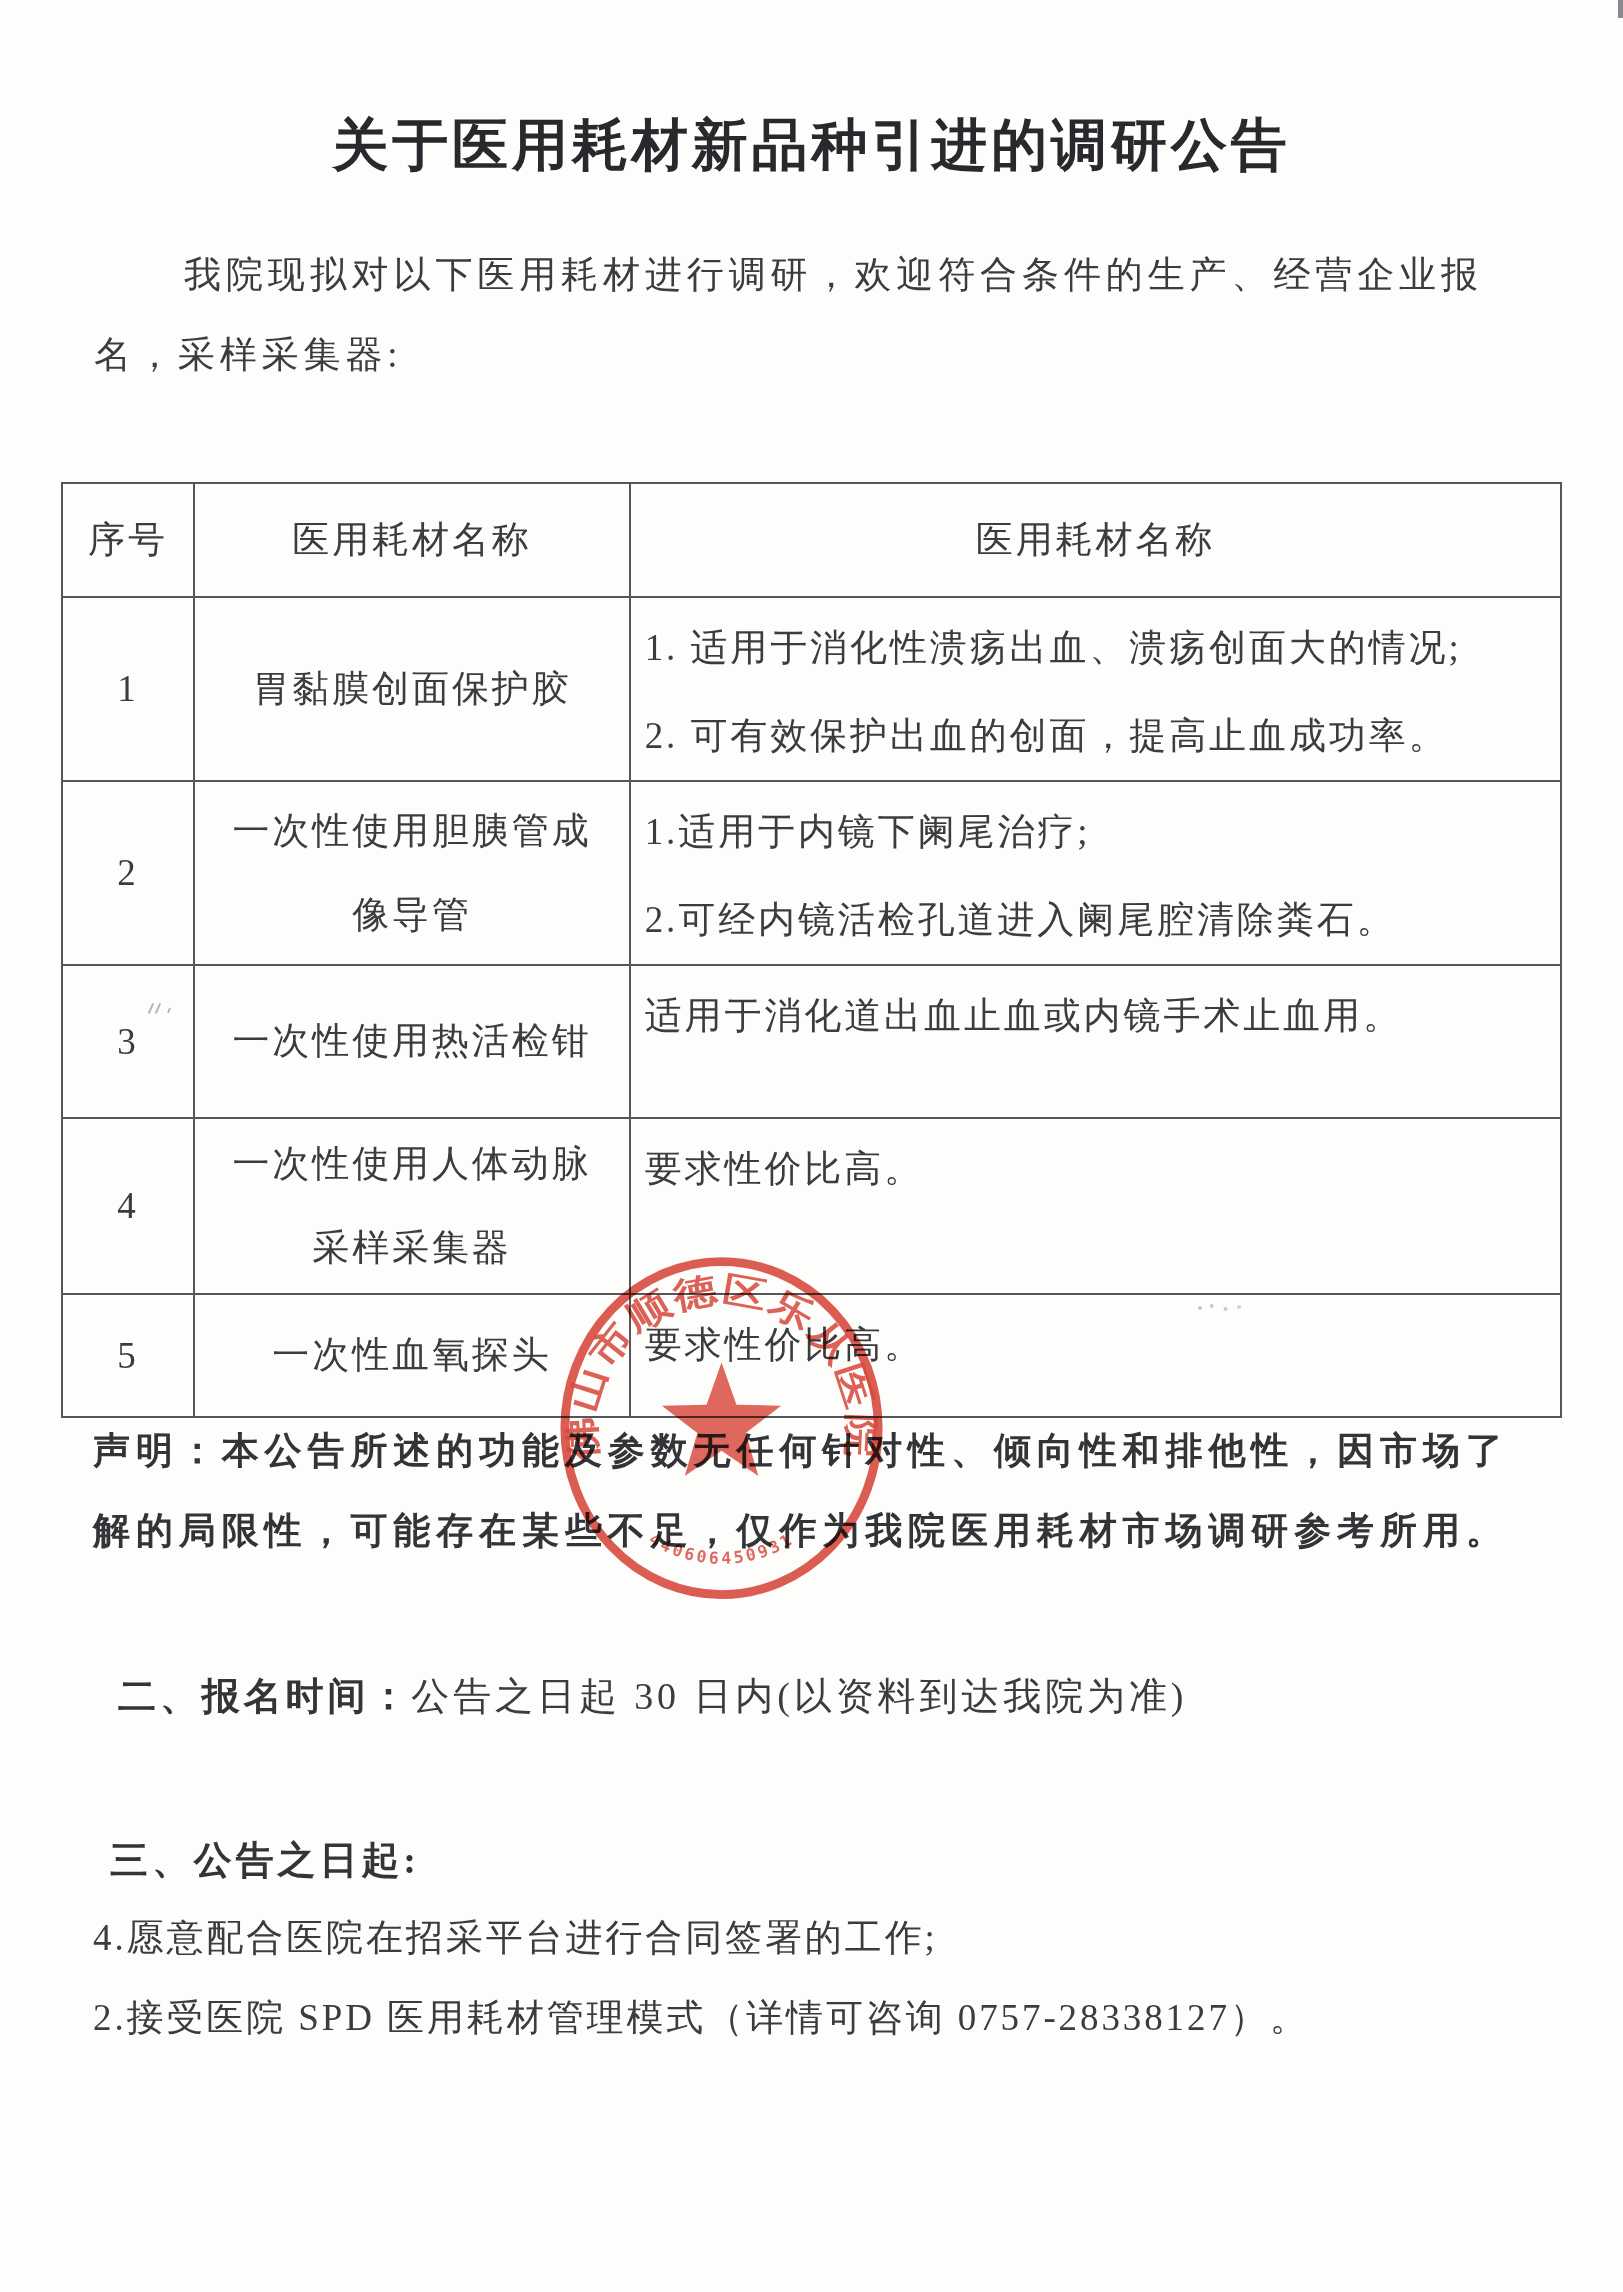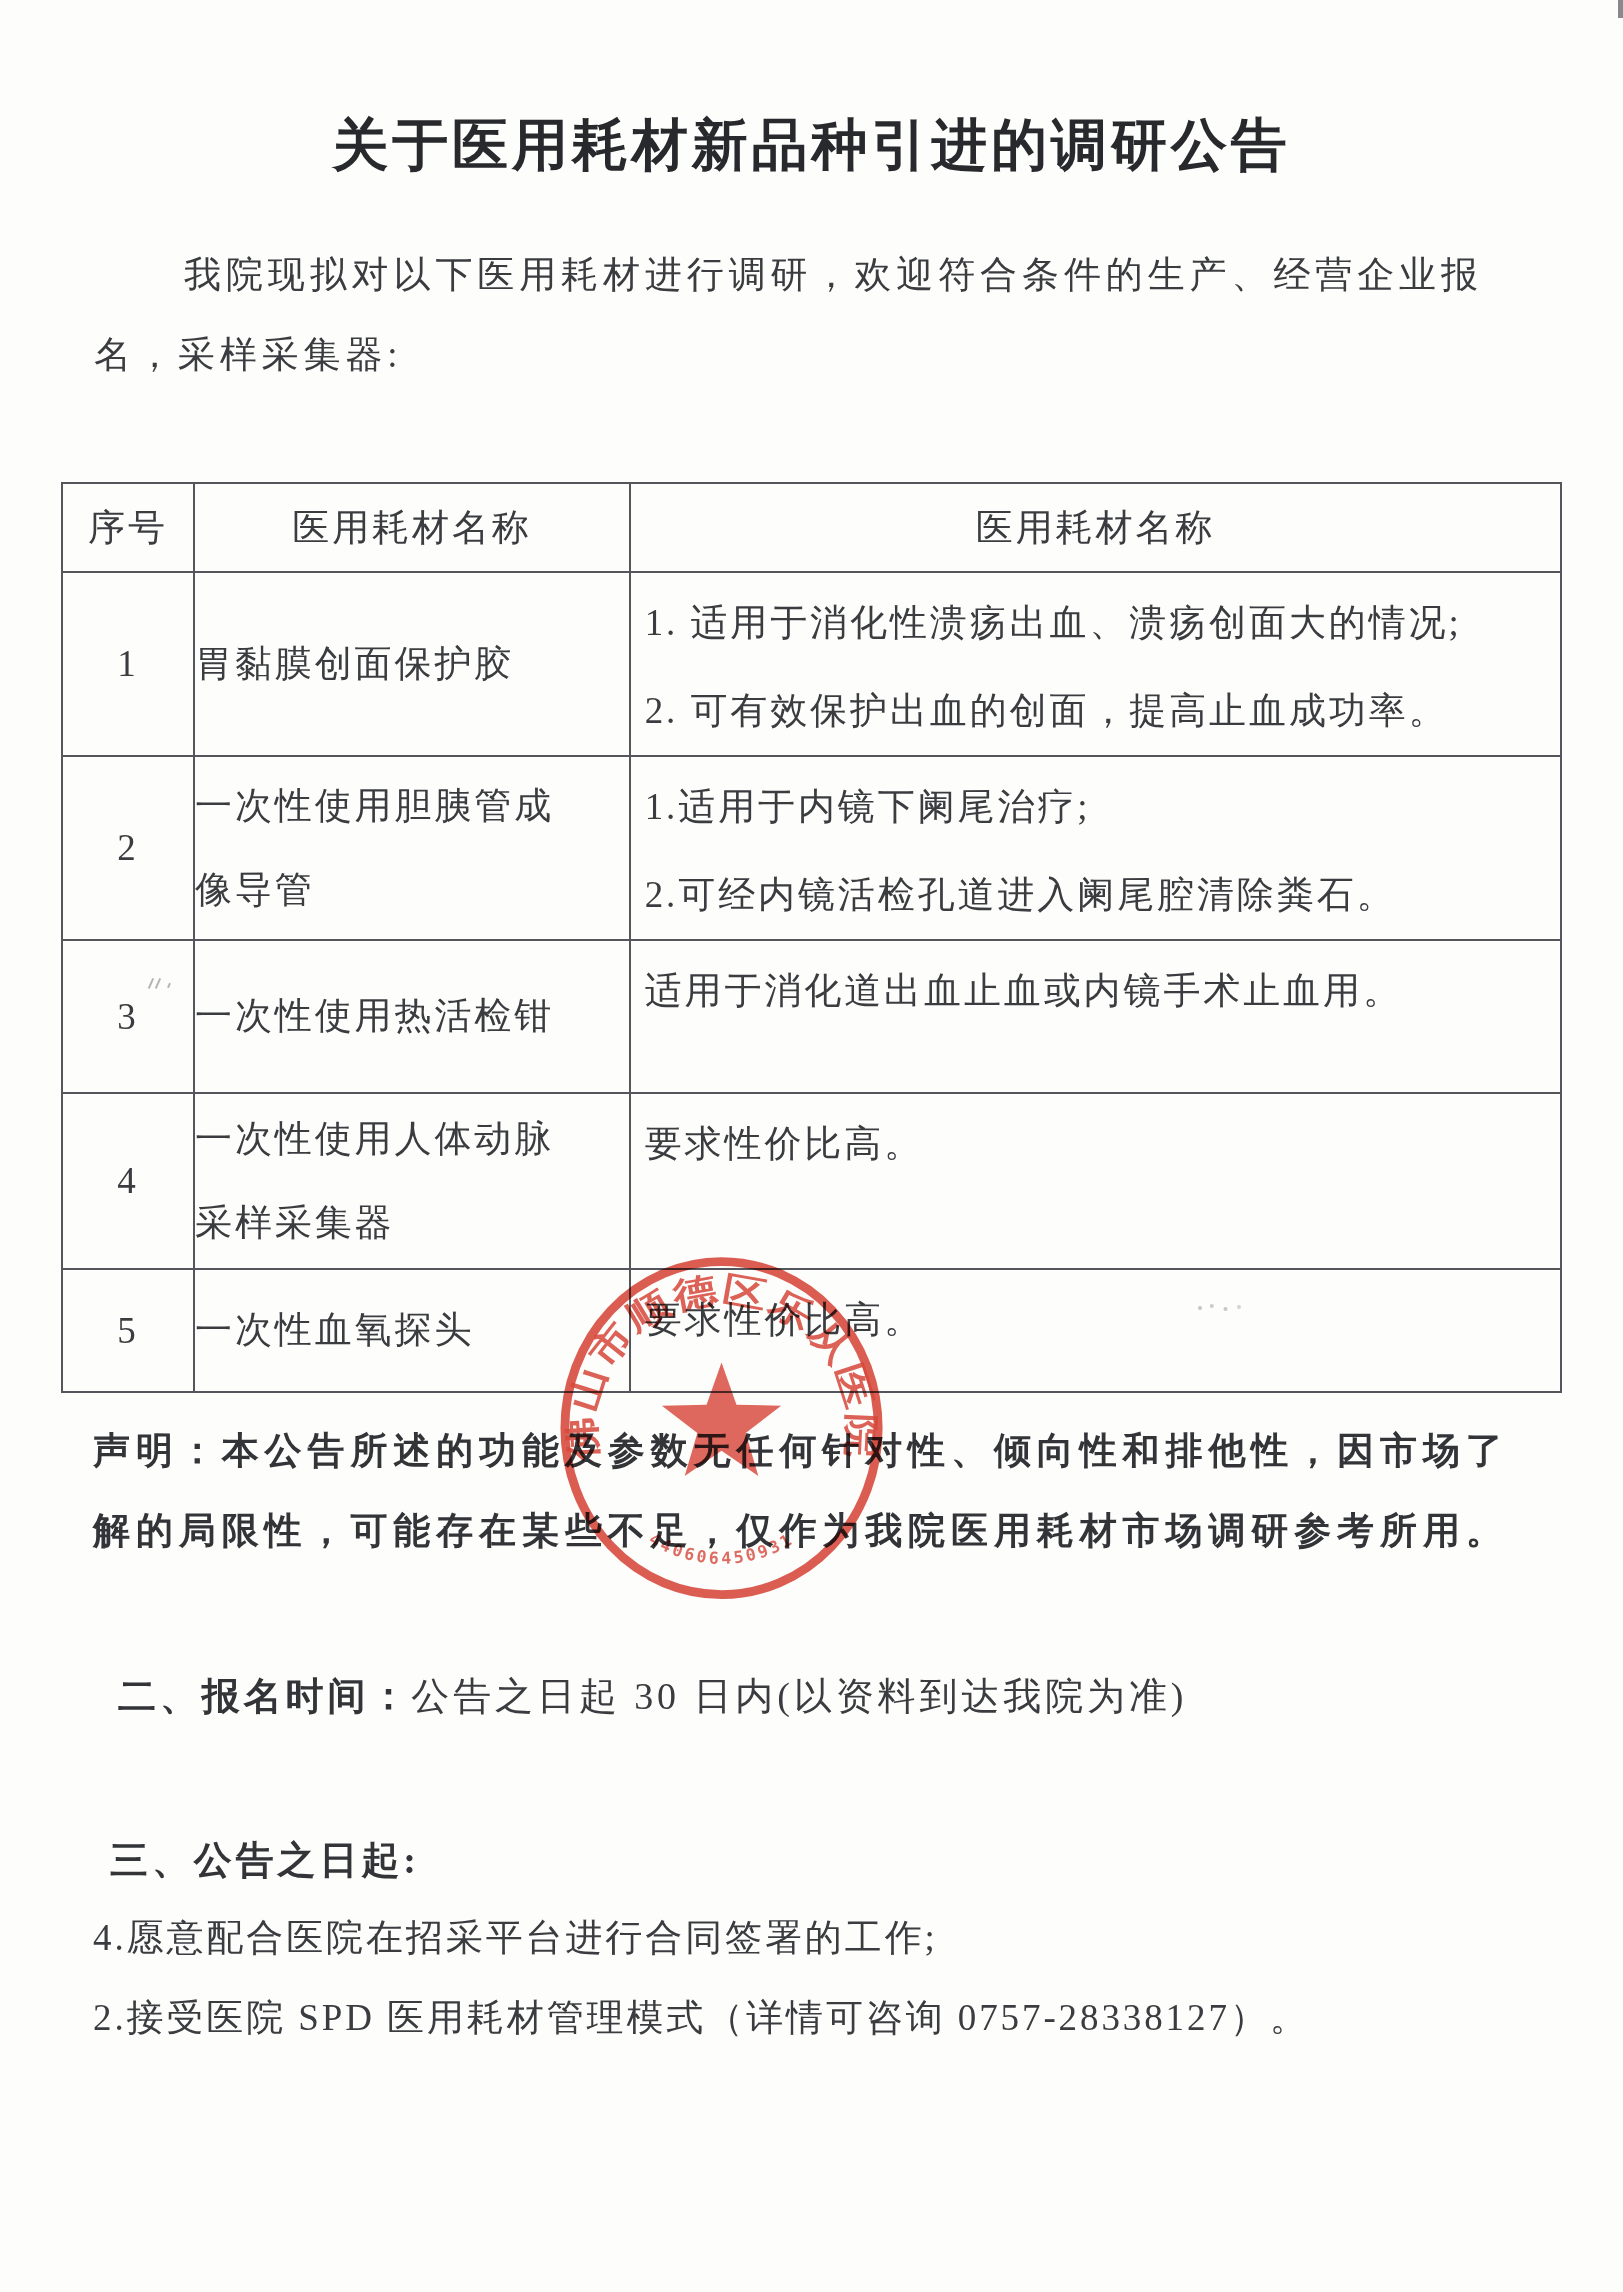--- a/index.html
+++ b/index.html
@@ -63,29 +63,29 @@
     color: #3b3c40;
   }
   .req-table th, .req-table td {
     border: 2px solid #54565c;
     vertical-align: middle;
     font-weight: 400;
   }
   .col-no   { width: 132px; }
   .col-name { width: 436px; }
   .col-need { width: 931px; }
-  .req-table thead tr { height: 89px; }
+  .req-table thead tr { height: 114px; }
   .req-table th { text-align: center; font-size: 37px; }
   tr.r1 { height: 181px; }
   tr.r2 { height: 180px; }
   tr.r3 { height: 153px; }
   tr.r4 { height: 176px; }
   tr.r5 { height: 123px; }
   td.no-cell { text-align: center; font-size: 37px; position: relative; }
-  td.name-cell { text-align: left; margin-top: 20px; }
+  td.name-cell { text-align: center; margin-top: 20px; }
   .name-line { line-height: 84px; }
   td.need-cell { vertical-align: top; padding: 5.9px 9.8px 0 13.7px; }
   .need-line { line-height: 88px; white-space: nowrap; }
   
   .tick-marks {
     position: absolute;
     top: 37px;
     right: 21.6px;
     width: 25.5px;
     height: 13.7px;

